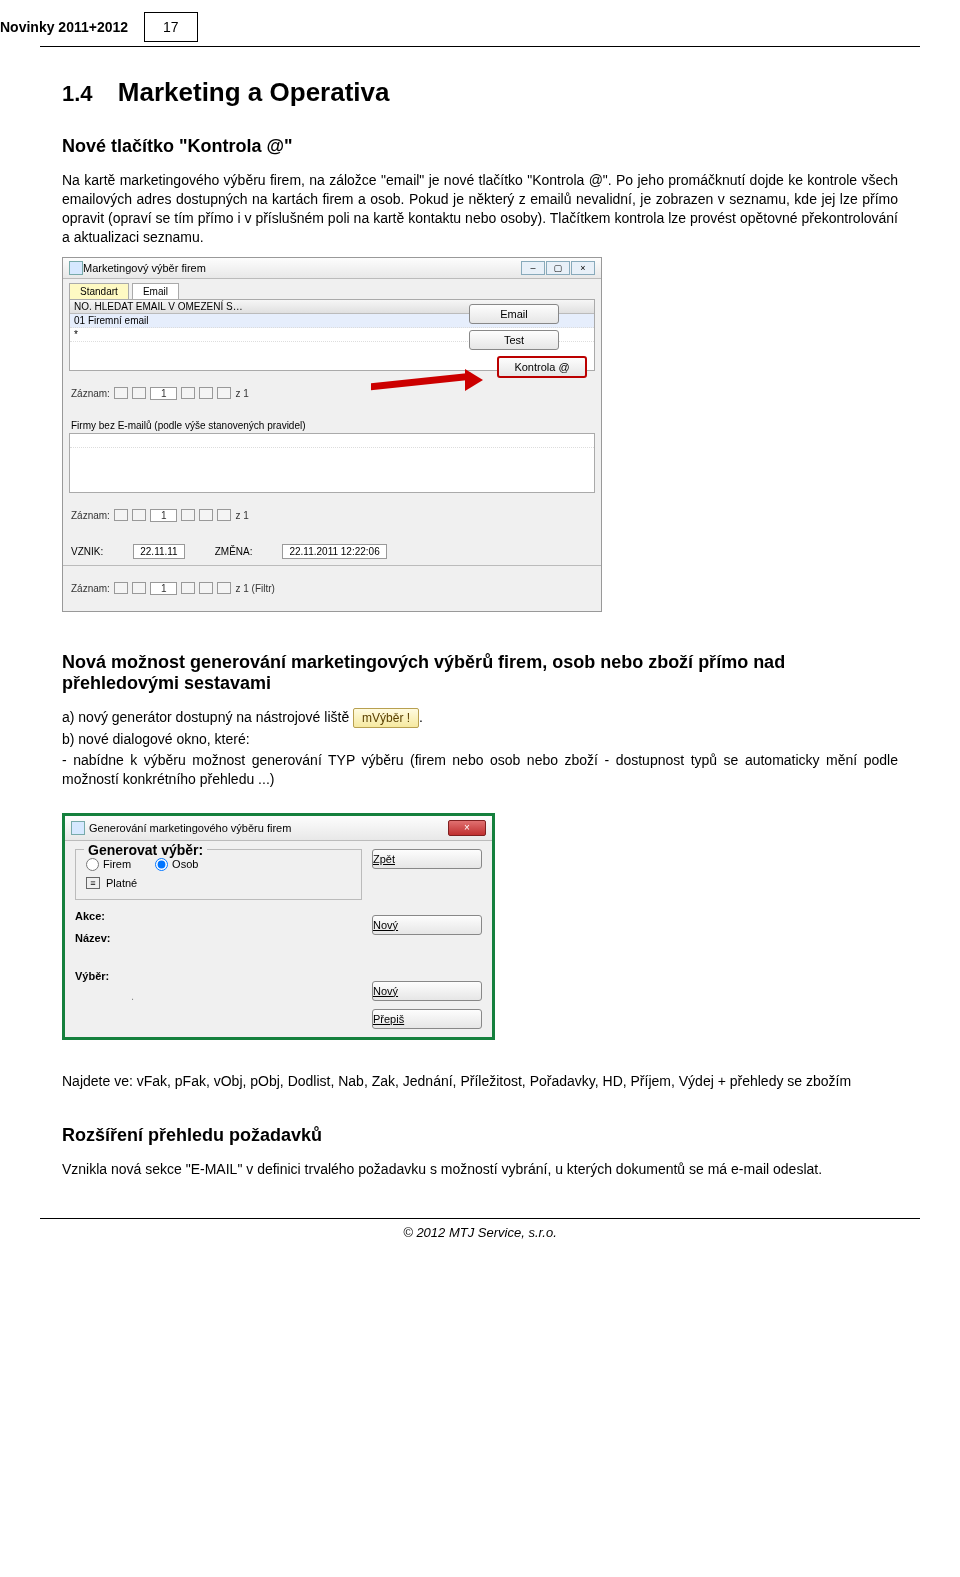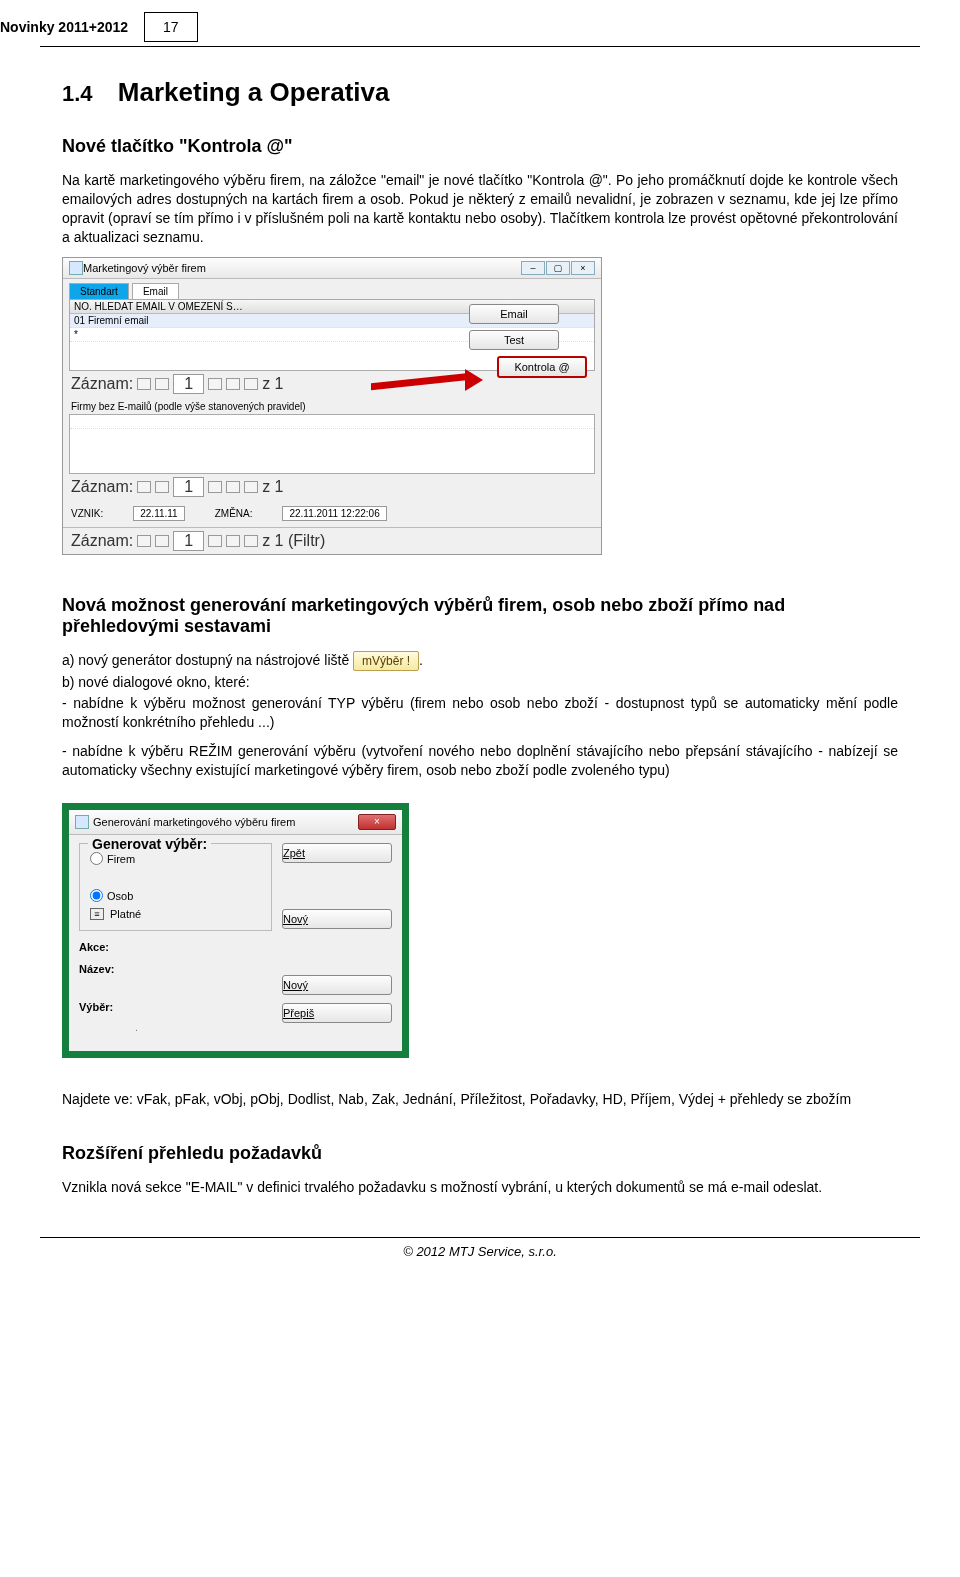--- a/index.html
+++ b/index.html
@@ -79,21 +79,21 @@
     background: #e8f0f8;
     display: inline-flex;
     align-items: center;
     justify-content: center;
     font-size: 9px;
   }
   .tabs { padding: 4px 6px 0 6px; }
   .tab {
     display: inline-block;
     padding: 2px 10px;
-    background: #0ea5e9;
+    background: #fef9c3;
     border: 1px solid #aaa;
     border-bottom: none;
     font-size: 10px;
   }
   .tab.active { background: #fff; }
   .grid-area {
     background: #fff;
     border: 1px solid #aaa;
     margin: 0 6px;
     height: 72px;
@@ -144,22 +144,22 @@
   }
   .arrow-head {
     position: absolute;
     right: -2px; top: -5px;
     width: 0; height: 0;
     border-left: 18px solid #c00;
     border-top: 11px solid transparent;
     border-bottom: 11px solid transparent;
   }
   .record-nav {
-    padding: 3px 8px;
-    font-size: 16px;
+    padding: 16px 8px;
+    font-size: 10px;
     color: #333;
     display: flex;
     align-items: center;
     gap: 4px;
   }
   .record-nav .nav-btn {
     display: inline-block;
     width: 14px; height: 12px;
     border: 1px solid #999;
     background: #f4f4f4;
@@ -187,22 +187,22 @@
     background: linear-gradient(#fffbe0,#f6e9a0);
     border: 1px solid #b8a050;
     padding: 1px 8px;
     font-size: 12px;
     color: #5a4000;
     border-radius: 2px;
     vertical-align: middle;
   }
   
   .screenshot2 {
-    width: 347px;
-    border: 7px solid #15803d;
+    width: 433px;
+    border: 3px solid #15803d;
     background: #f0f0f0;
     margin: 24px 0 32px 0;
     font-family: "Segoe UI", Tahoma, sans-serif;
     font-size: 11px;
   }
   .s2-title {
     background: linear-gradient(#fdfdfd,#e8e8e8);
     border-bottom: 1px solid #bbb;
     padding: 4px 6px;
     display: flex;
@@ -230,21 +230,21 @@
     position: relative;
   }
   .groupbox .legend {
     position: absolute;
     top: -8px; left: 8px;
     background: #f0f0f0;
     padding: 0 4px;
     font-weight: bold;
     font-size: 14px;
   }
-  .radio-row { display: flex; gap: 24px; margin-bottom: 6px; flex-direction: column; }
+  .radio-row { display: flex; gap: 24px; margin-bottom: 6px; }
   .radio-row label { display: flex; align-items: center; gap: 4px; font-size: 11px; }
   .radio-row input { margin: 0; }
   .platne-row { display: flex; align-items: center; gap: 6px; font-size: 11px; }
   .platne-row .sq {
     width: 14px; height: 12px;
     border: 1px solid #666;
     background: #eee;
     display: inline-flex;
     align-items: center;
     justify-content: center;
@@ -368,21 +368,20 @@
   </div>
 
   <h2 class="sub-title">Nová možnost generování marketingových výběrů firem, osob nebo zboží přímo nad přehledovými sestavami</h2>
 
   <p class="body-text" style="text-align:left;margin-bottom:2px;">
     <span>a) nový generátor dostupný na nástrojové liště </span>
     <span class="mvyber-btn"><span>mVýběr !</span></span><span>.</span>
   </p>
   <p class="body-text" style="text-align:left;margin-bottom:2px;">b) nové dialogové okno, které:</p>
   <p class="body-text">- nabídne k výběru možnost generování TYP výběru (firem nebo osob nebo zboží - dostupnost typů se automaticky mění podle možností konkrétního přehledu ...)</p>
-  <p class="body-text">- nabídne k výběru REŽIM generování výběru (vytvoření nového nebo doplnění stávajícího nebo přepsání stávajícího - nabízejí se automaticky všechny existující marketingové výběry firem, osob nebo zboží podle zvoleného typu)</p>
 
   <div class="screenshot2">
     <div class="s2-title">
       <span class="win-icon" style="width:14px;height:14px;background:#d6e8ff;border:1px solid #7aa;margin-right:4px;"></span>
       <span class="t">Generování marketingového výběru firem</span>
       <span class="s2-close">×</span>
     </div>
     <div class="s2-body">
       <div class="s2-left">
         <div class="groupbox">

